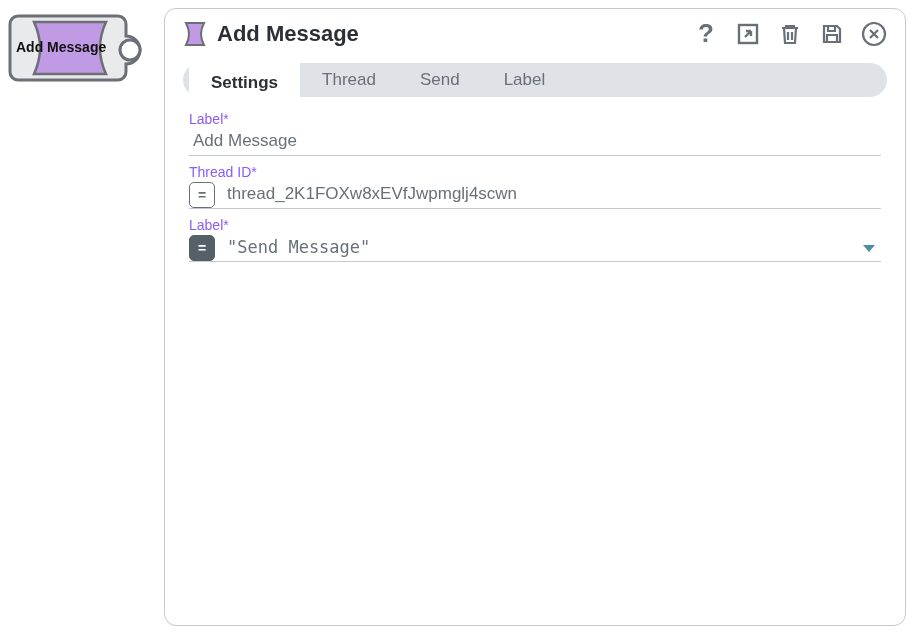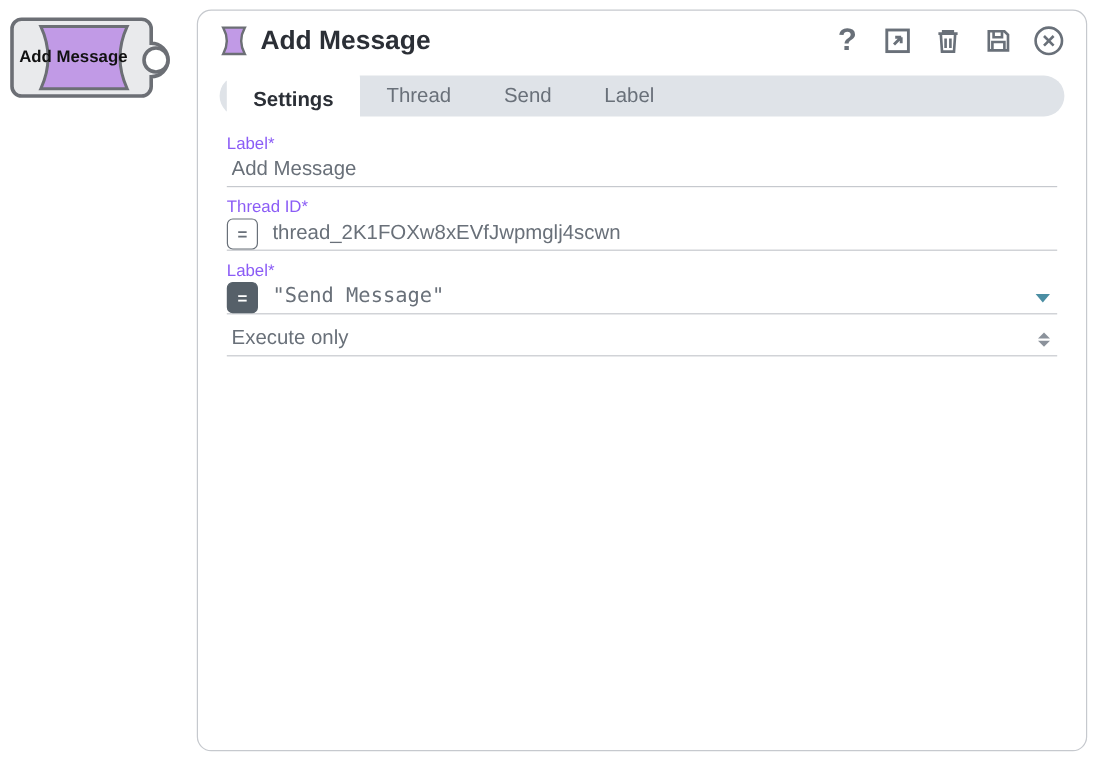--- a/index.html
+++ b/index.html
@@ -291,24 +291,17 @@
       <div class="field">
         <div class="field-label">Label*</div>
         <div class="field-row">
           <span class="expr-btn active">=</span>
           <input class="field-input mono" type="text" value="&quot;Send Message&quot;" style="">
           <span class="dropdown-caret"></span>
         </div>
       </div>
 
       <div class="field">
-        <div class="field-row">
-          <input class="field-input" type="text" readonly="" value="Execute only" style="">
-          <span class="stepper">
-            <span class="up"></span>
-            <span class="down"></span>
-          </span>
-        </div>
       </div>
 
     </div>
   </div>
 </div>
 
 </body></html>

